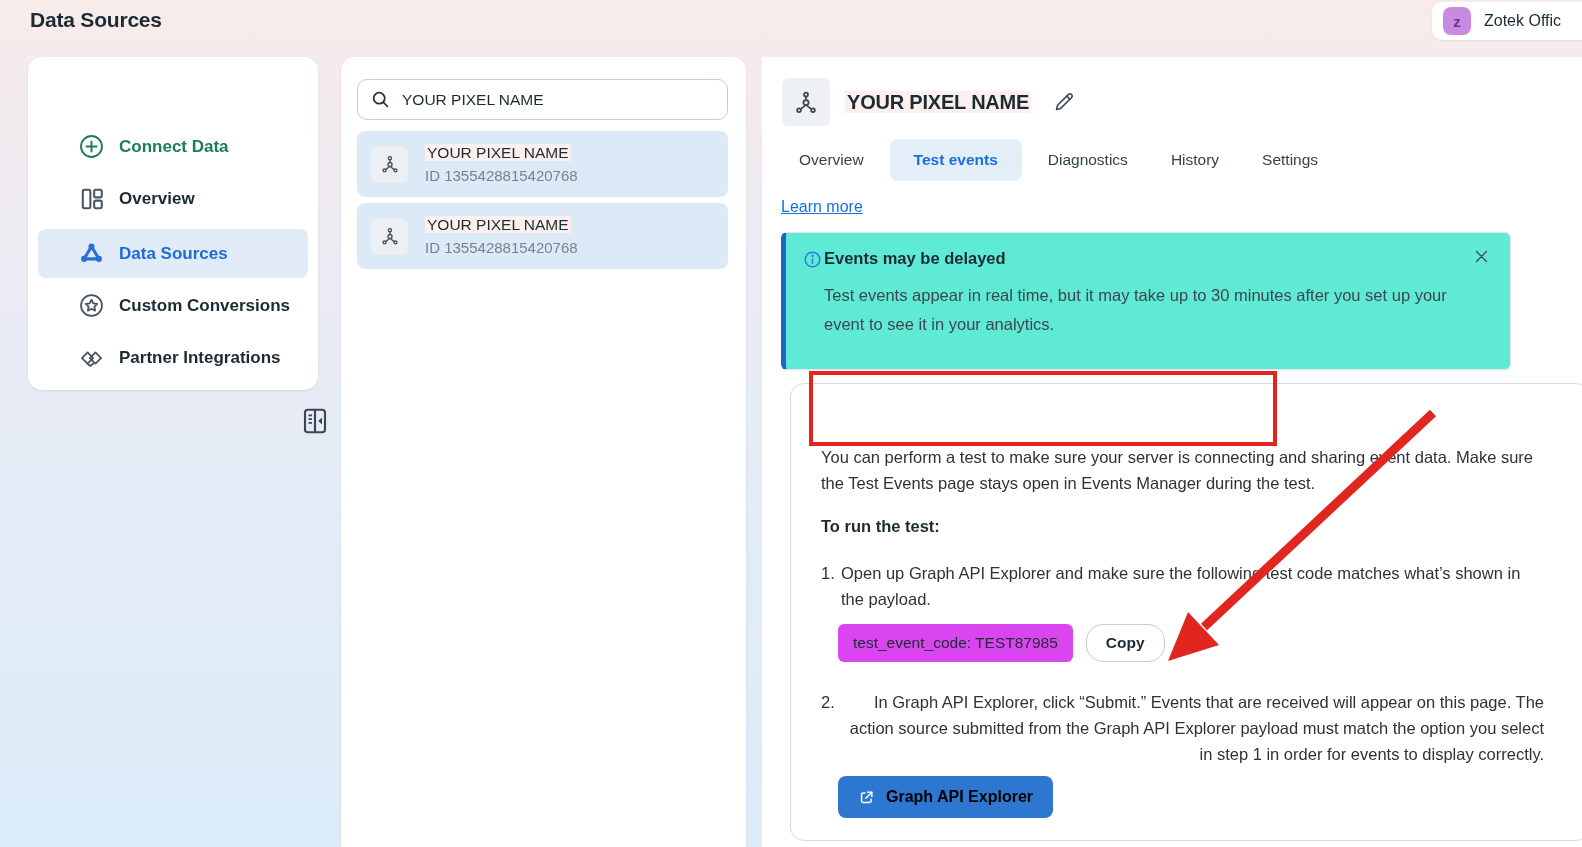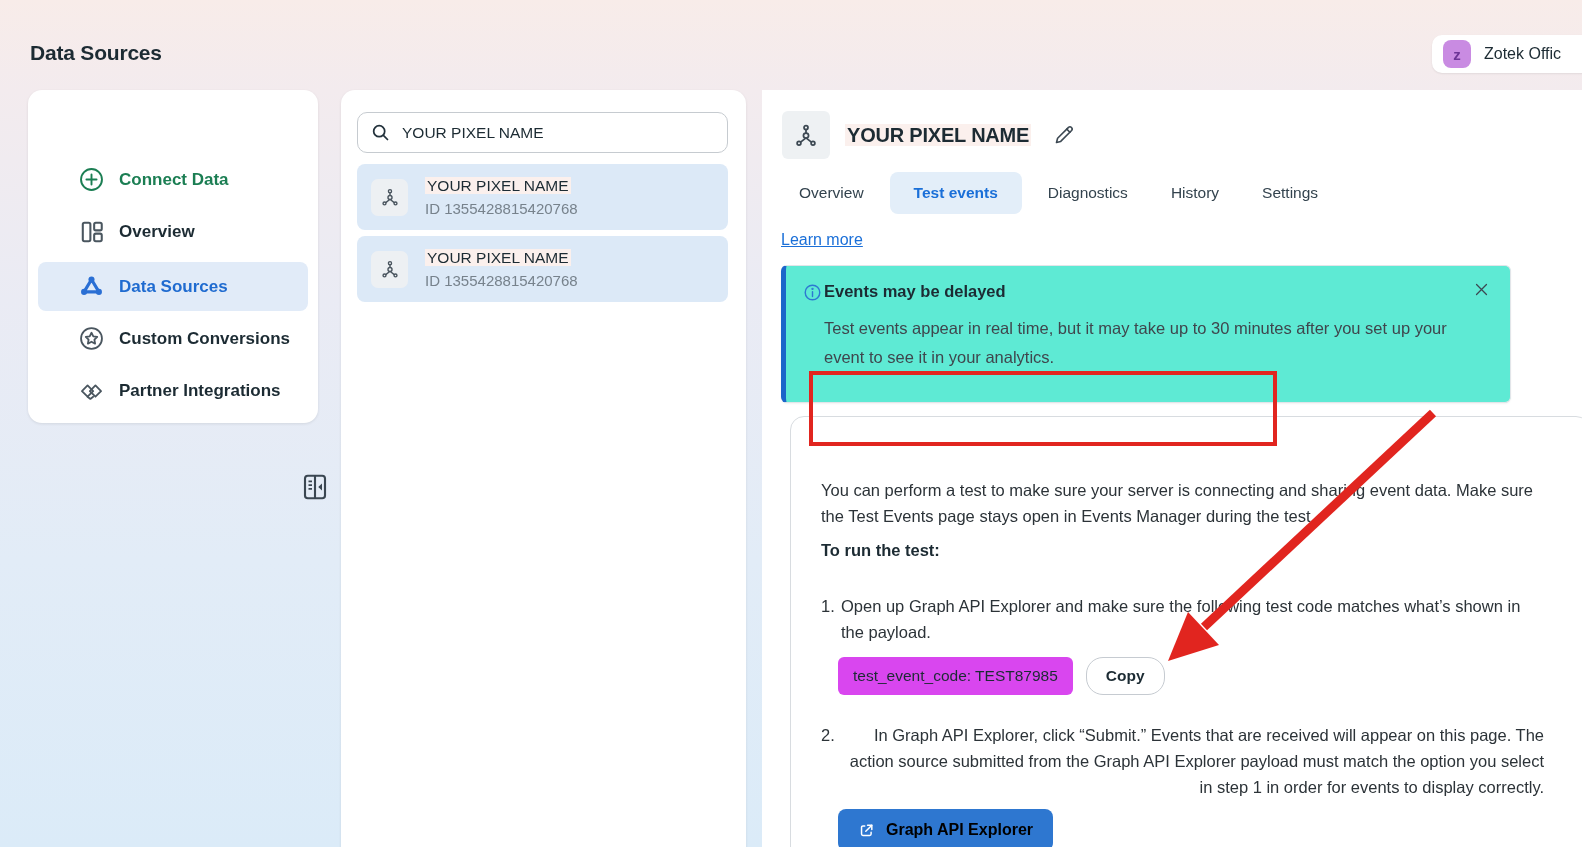--- a/index.html
+++ b/index.html
@@ -3,21 +3,21 @@
 <meta charset="utf-8">
 <style>
   * { margin:0; padding:0; box-sizing:border-box; }
   html,body { width:1582px; height:847px; overflow:hidden; }
   body {
     font-family:"Liberation Sans","DejaVu Sans",sans-serif;
     color:#1c2b33;
     background:linear-gradient(180deg,#f8ece9 0px,#f3ebee 90px,#eaebf4 300px,#e2ecf7 560px,#dbebf8 847px);
     position:relative;
   }
-  .abs { position:absolute;margin-top:33px; }
+  .abs { position:absolute; }
 
   
   .page-title { left:30px; top:8px; font-size:21px; font-weight:bold; letter-spacing:-0.2px; }
   .account-card {
     left:1432px; top:2px; width:176px; height:38px;
     background:#fff; border-radius:10px 0 0 10px;
     box-shadow:0 1px 2px rgba(0,0,0,.08);
     display:flex; align-items:center; padding-left:11px; gap:13px; cursor:pointer;
   }
   .avatar {
@@ -93,21 +93,21 @@
   .alert .a-title { position:absolute; left:38px; top:16px; font-size:16.5px; font-weight:bold; color:#1c2b33; }
   .alert .a-close { position:absolute; right:20px; top:15px; color:#3c4852; cursor:pointer; }
   .alert .a-body { position:absolute; left:38px; top:48px; width:662px; font-size:16.5px; line-height:29px; color:#3f464d; }
 
   .main-card {
     position:absolute; left:28px; top:326px; width:800px; height:458px;
     background:#fff; border:1px solid #d8dce0; border-radius:14px;
   }
   .main-card .heading { position:absolute; left:30px; top:21px; font-size:18px; font-weight:bold; letter-spacing:-0.2px; }
   .main-card .intro { position:absolute; left:30px; top:60px; width:714px; font-size:16.5px; line-height:26px; color:#2c3338; }
-  .main-card .run-label { position:absolute; left:30px; top:124px; font-size:16.5px; font-weight:bold; }
+  .main-card .run-label { position:absolute; left:30px; top:133px; font-size:16.5px; font-weight:bold; }
   .step { position:absolute; display:flex; font-size:16.5px; line-height:26px; color:#2c3338; }
   .step .num { flex:0 0 20px; }
   .step1 { left:30px; top:176px; } .step1 .txt { width:700px; }
   .step2 { left:30px; top:305px; } .step2 .num { flex-basis:17px; } .step2 .txt { width:706px;text-align:right; }
   .code-row { position:absolute; left:47px; top:240px; display:flex; align-items:stretch; gap:13px; }
   .code-chip {
     background:#d946ef; border-radius:6px; padding:9px 15px;
     font-size:15.5px; color:#1c2b33; display:flex; align-items:center;
   }
   .copy-btn {

